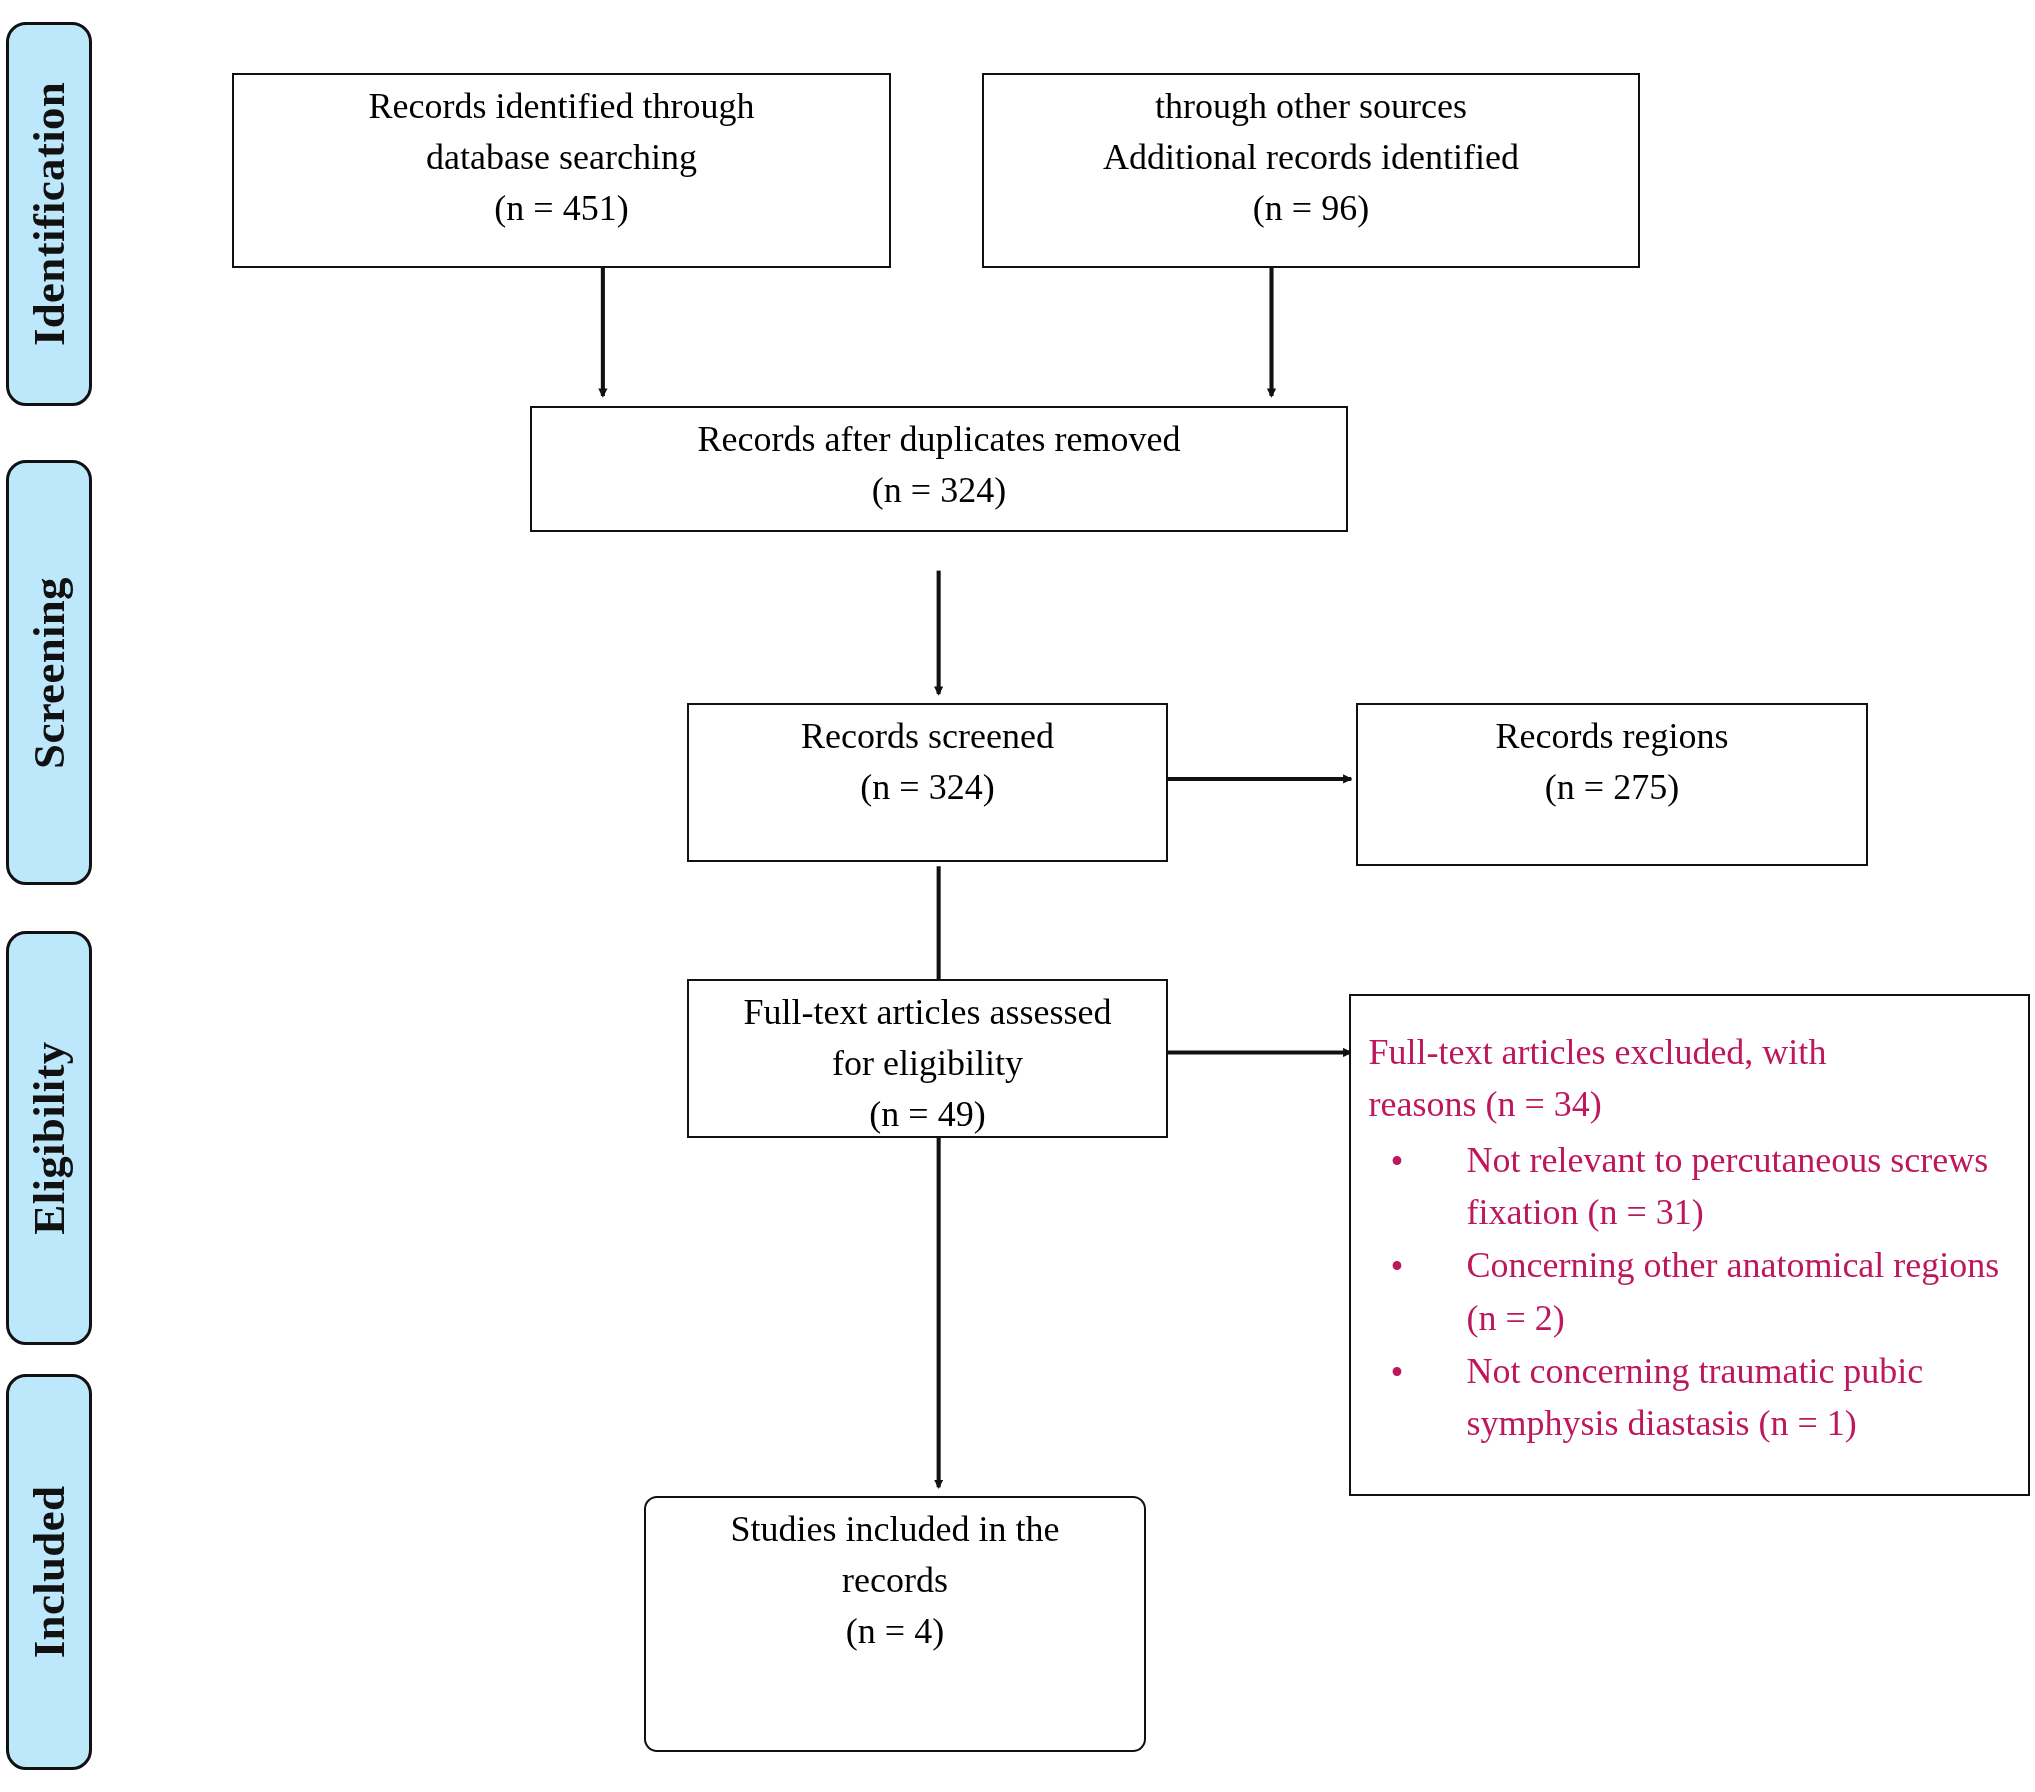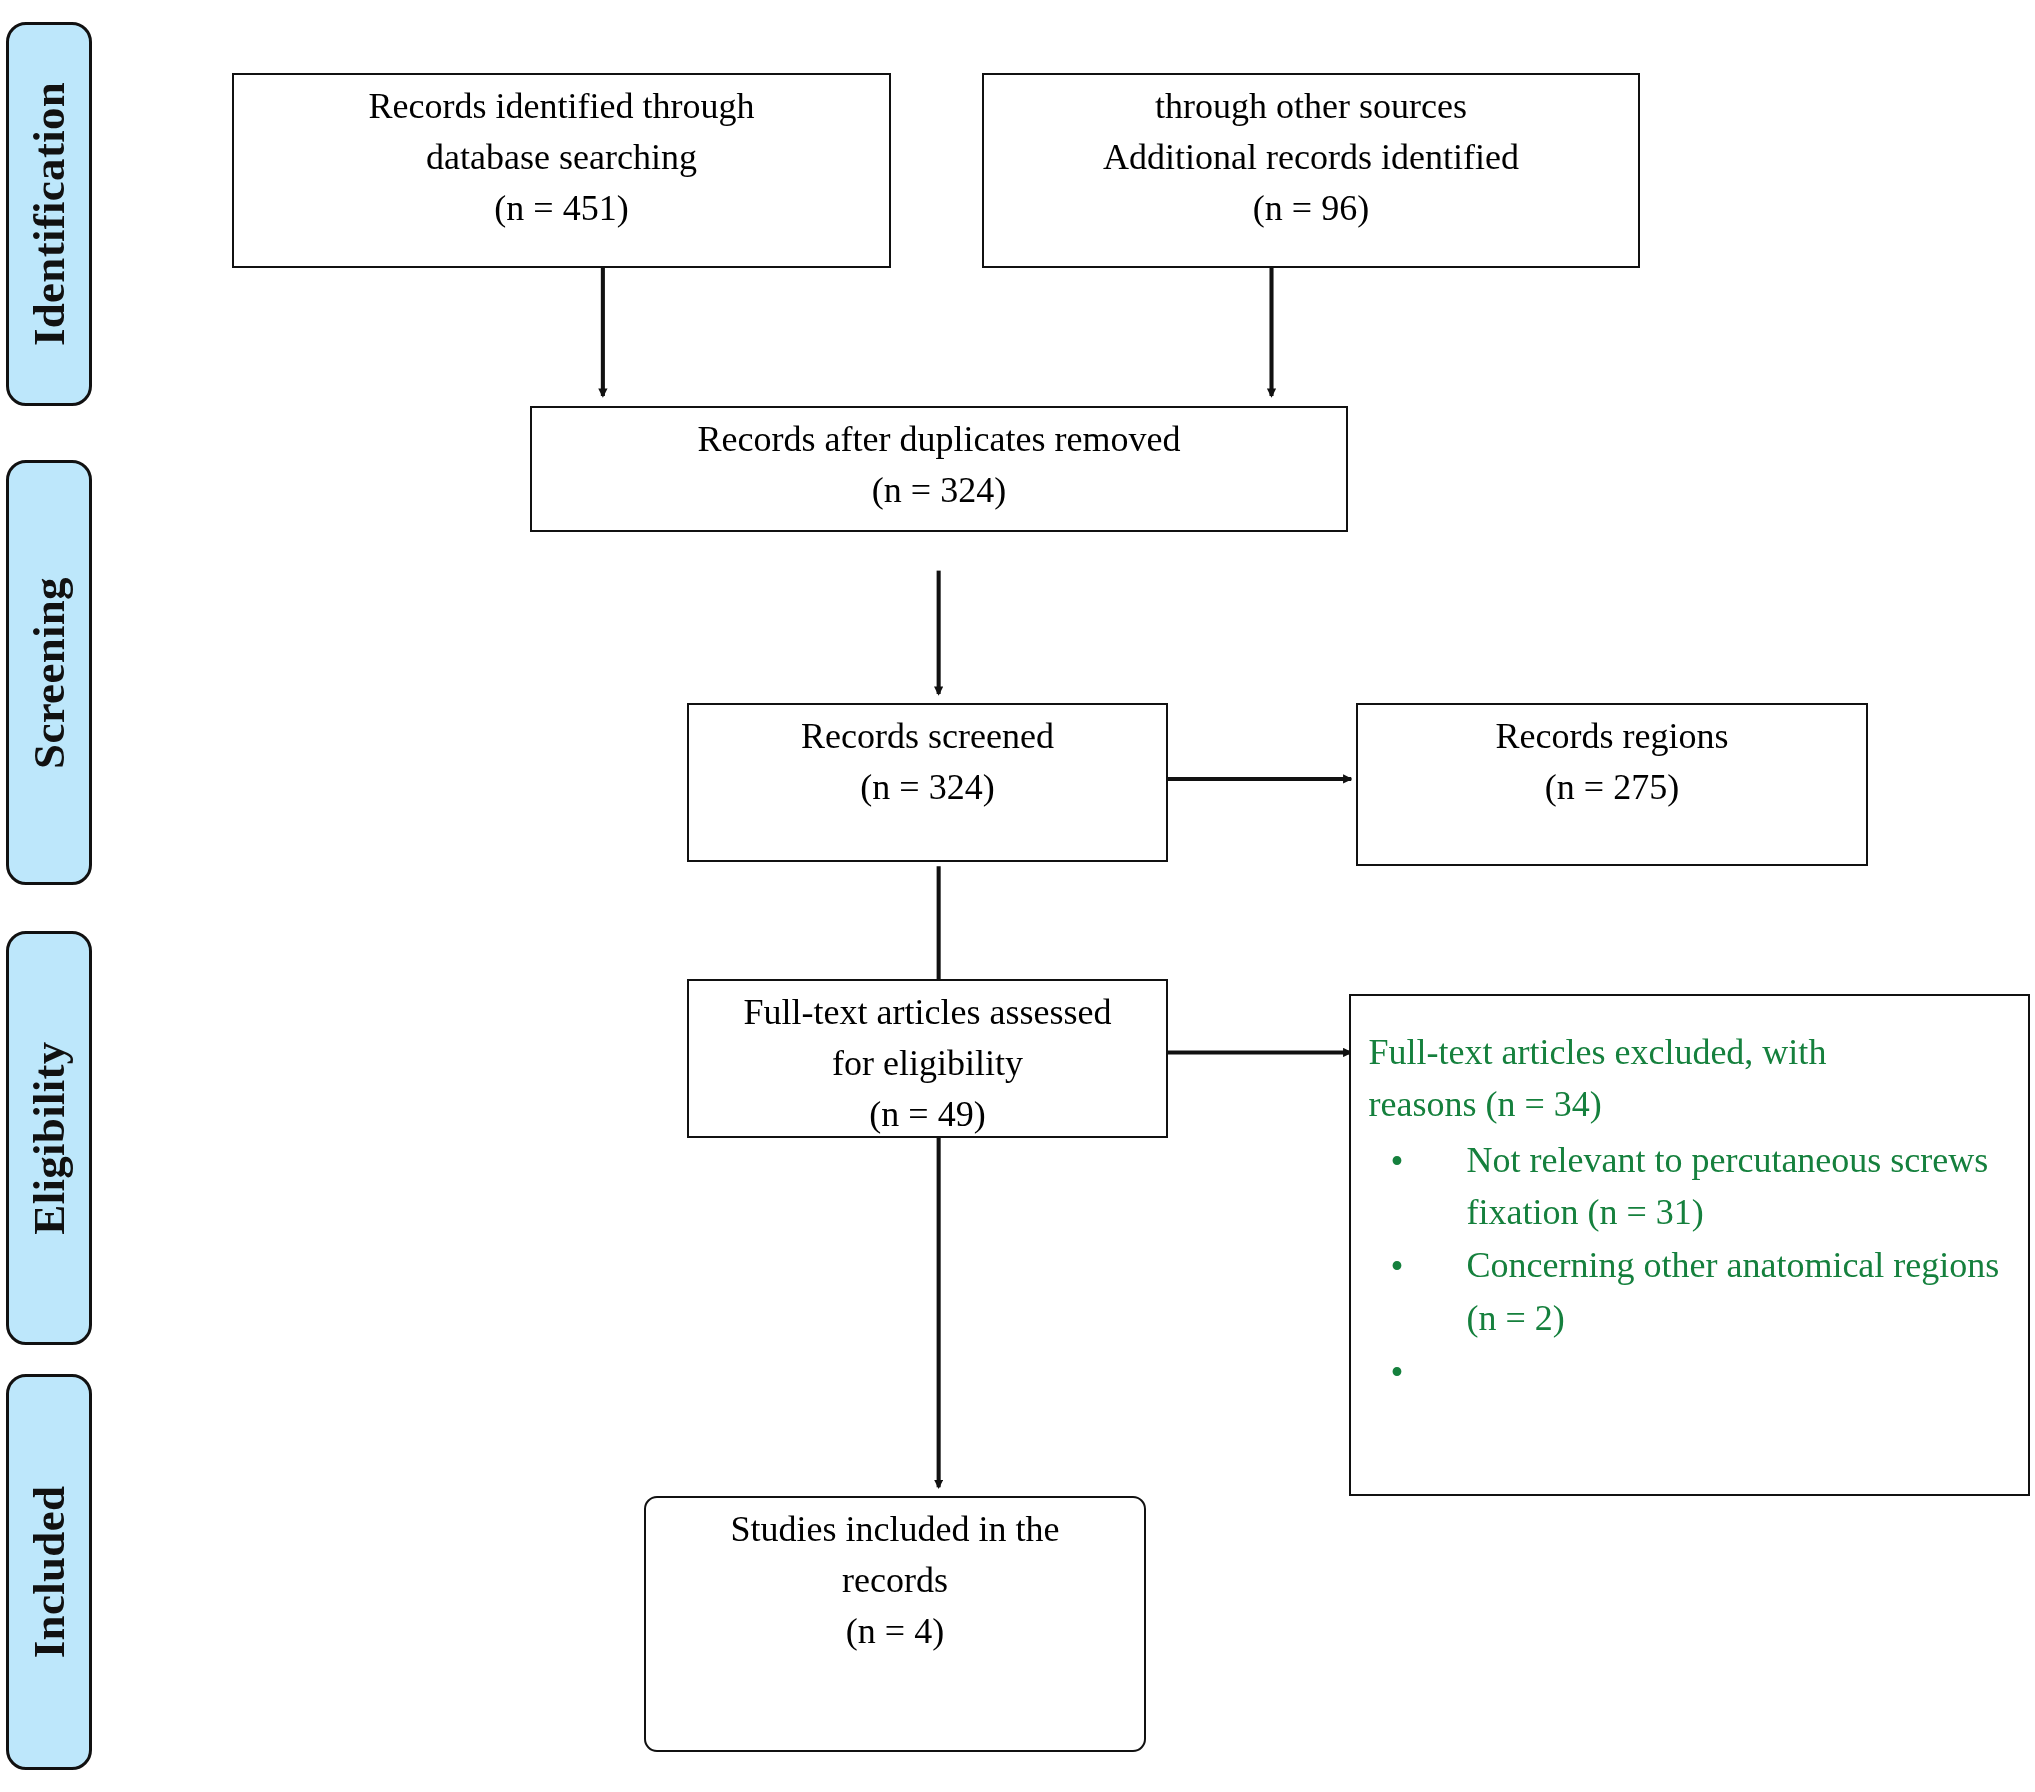--- a/index.html
+++ b/index.html
@@ -62,21 +62,21 @@
   }
 
   
   .reasons-box {
     position: absolute;
     background: #ffffff;
     border: 2.9px solid #111111;
     box-sizing: border-box;
     display: block;
     text-align: left;
-    color: #15803d;
+    color: #be185d;
     font-size: 36px;
     line-height: 1.45;
     padding: 30px 15px 11.6px 17.5px;
   }
   .reasons-head {
     display: block;
     margin-bottom: 3.5px;
     max-width: 573px;
   }
   .reasons-list {
@@ -193,20 +193,21 @@
       <li>
         <span class="bullet">•</span>
         <span>Not relevant to percutaneous screws fixation (n = 31)</span>
       </li>
       <li>
         <span class="bullet">•</span>
         <span>Concerning other anatomical regions (n = 2)</span>
       </li>
       <li>
         <span class="bullet">•</span>
+        <span>Not concerning traumatic pubic symphysis diastasis (n = 1)</span>
       </li>
     </ul>
   </div>
 
   <div class="flow-box" style="left:644px; top:1496px; width:502px; height:256px;border-radius:13px;">
     <span class="line">Studies included in the</span>
     <span class="line">records</span>
     <span class="line">(n = 4)</span>
   </div>
 

